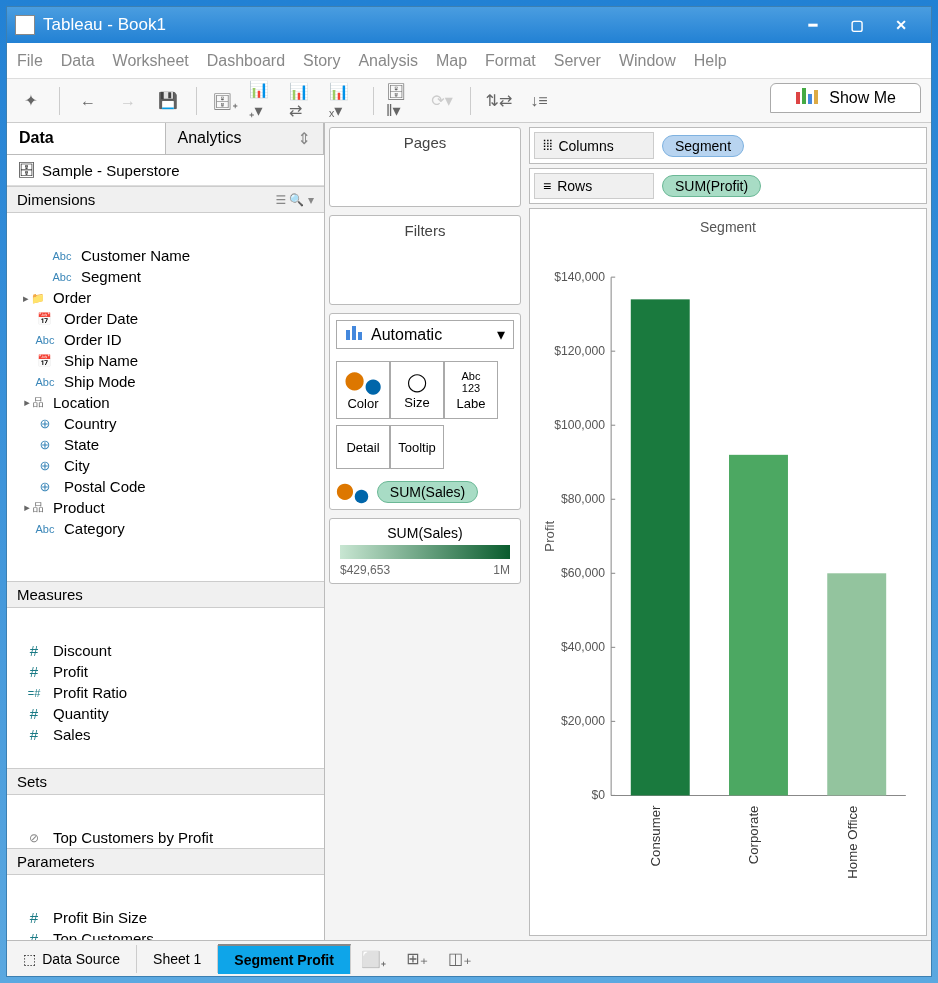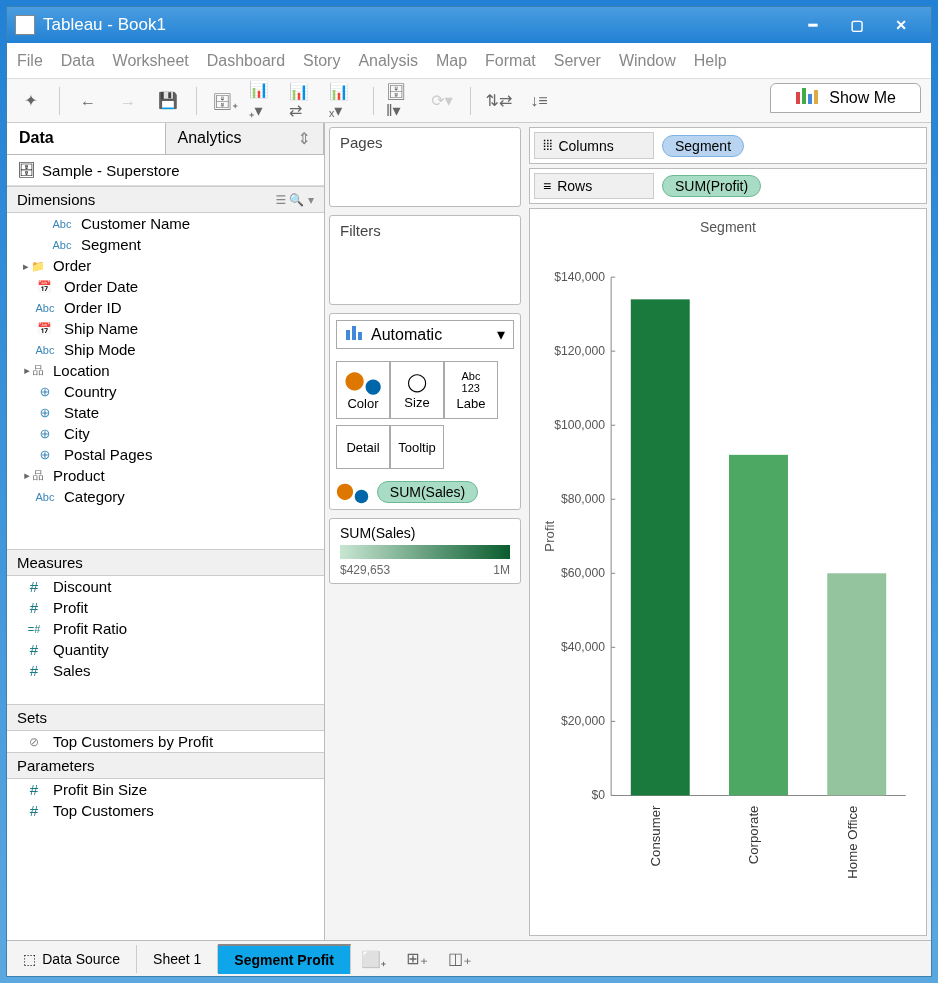--- a/index.html
+++ b/index.html
@@ -16,35 +16,35 @@
 .toolbar .tbtn { width:32px; height:32px; display:flex; align-items:center; justify-content:center; cursor:pointer; color:#666;}
 .toolbar .sep { width:1px; height:28px; background:#ccc; margin:0 4px;}
 .showme { position:absolute; right:10px; top:4px; background:#fff; border:1px solid #aaa; border-radius:6px 6px 0 0; padding:4px 24px; display:flex; align-items:center; gap:10px; font-size:16px; cursor:pointer;}
 .body { flex:1; display:flex; background:#f4f4f4; overflow:hidden;}
 .leftpane { width:318px; background:#fff; border-right:1px solid #bbb; display:flex; flex-direction:column; font-size:15px;}
 .tabs2 { display:flex; border-bottom:1px solid #bbb;}
 .tabs2 .tab { flex:1; padding:6px 12px; border-right:1px solid #bbb; cursor:pointer; background:#f0f0f0; font-size:16px;}
 .tabs2 .tab.active { background:#fff; font-weight:bold;}
 .dsrow { padding:6px 10px; display:flex; align-items:center; gap:6px; border-bottom:1px solid #ddd;}
 .section-hdr { background:#f0f0f0; padding:4px 10px; border-top:1px solid #ccc; border-bottom:1px solid #ccc; font-size:15px; display:flex; align-items:center; justify-content:space-between;}
-.tree { overflow-y:auto; flex:0 0 auto;}
+.tree { overflow-y:auto; flex:0 0 auto;margin-top:32px;}
 .tree .node { padding:2px 10px 2px 30px; display:flex; align-items:center; gap:8px; cursor:pointer; white-space:nowrap;}
 .tree .node.l1 { padding-left:16px;}
 .tree .node.l2 { padding-left:44px;}
 .tree .node.l3 { padding-left:27px;}
 .ficon { width:22px; text-align:center; color:#3a86b8; font-size:12px;}
 .ficon.abc::before{content:"Abc"; font-size:11px;}
 .ficon.hash::before{content:"#"; color:#1a7a85; font-size:15px;}
 .ficon.date::before{content:"📅"; font-size:12px;}
 .ficon.geo::before{content:"⊕"; font-size:13px;}
 .ficon.fold::before{content:"▸ 📁"; font-size:11px; color:#666;}
 .ficon.tree-ic::before{content:"▸ 品"; font-size:11px; color:#666;}
 .ficon.set::before{content:"⊘"; color:#888;}
 .ficon.ratio::before{content:"=#"; font-size:11px; color:#1a7a85;}
-.midpane { width:200px; padding:4px; display:flex; flex-direction:column; gap:8px;}
+.midpane { width:200px; padding:4px; display:flex; flex-direction:column; gap:8px;text-align:center;}
 .shelf { background:#fff; border:1px solid #bbb; border-radius:3px; }
 .shelf-hdr { padding:6px 10px; font-size:15px; color:#444;}
 .shelf.pages { height:80px;}
 .shelf.filters { height:90px;}
 .marks { background:#fff; border:1px solid #bbb; border-radius:3px;}
 .marks .shelf-hdr { border-bottom:1px solid #ddd;}
 .markdrop { margin:6px; padding:4px 8px; border:1px solid #aaa; display:flex; align-items:center; gap:8px; cursor:pointer;}
 .markbtns { display:flex; gap:0; padding:6px; flex-wrap:wrap;}
 .markbtn { border:1px solid #aaa; width:54px; height:58px; display:flex; flex-direction:column; align-items:center; justify-content:center; font-size:13px; cursor:pointer; gap:2px;}
 .markbtn .mi { font-size:18px;}
@@ -171,21 +171,21 @@
           <div class="node l3">
             <span class="ficon geo"></span>
             <span>State</span>
           </div>
           <div class="node l3">
             <span class="ficon geo"></span>
             <span>City</span>
           </div>
           <div class="node l3">
             <span class="ficon geo"></span>
-            <span>Postal Pages</span>
+            <span>Postal Code</span>
           </div>
           <div class="node l1">
             <span class="ficon tree-ic"></span>
             <span>Product</span>
           </div>
           <div class="node l3">
             <span class="ficon abc"></span>
             <span>Category</span>
           </div>
         </div>

